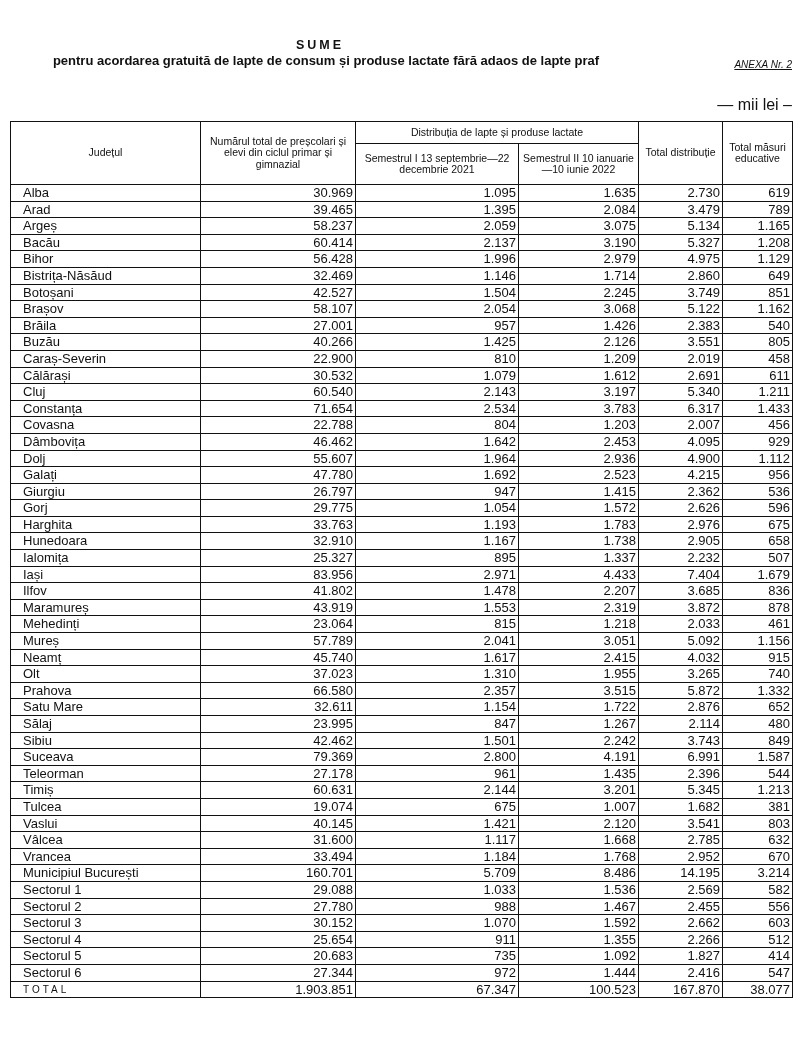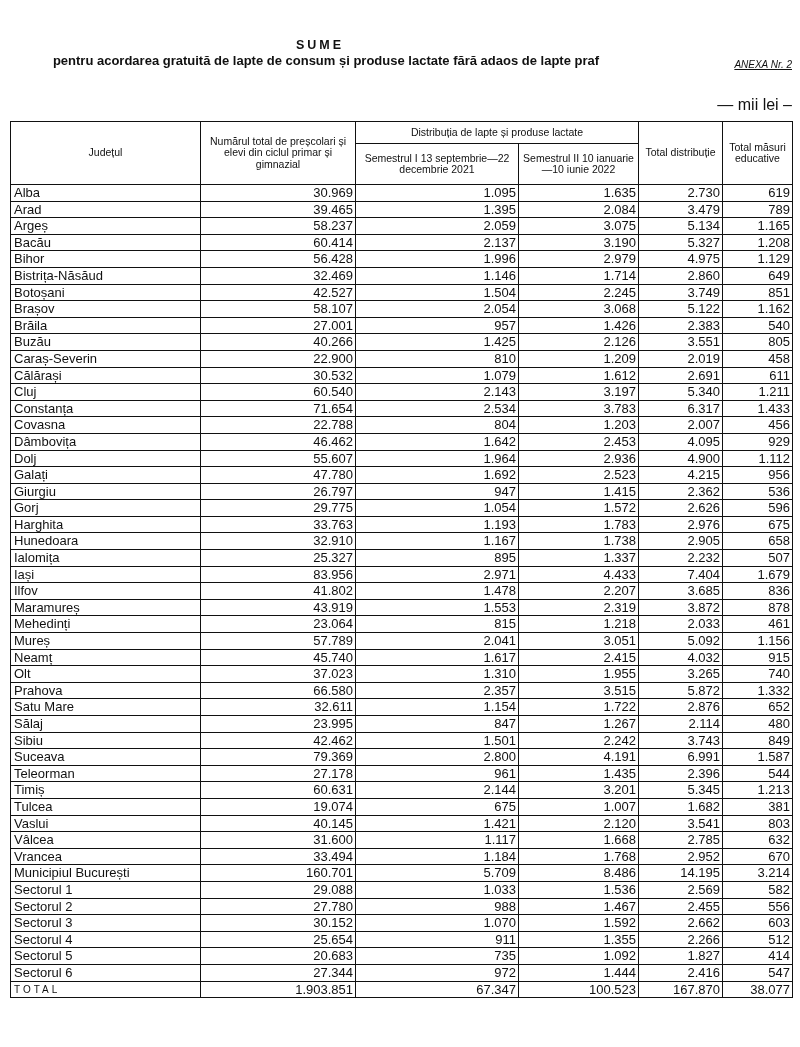--- a/index.html
+++ b/index.html
@@ -6,21 +6,21 @@
   body { width: 800px; height: 1047px; position: relative; font-family: "Liberation Sans", sans-serif; color: #111; overflow: hidden; }
   .anexa { position: absolute; right: 8px; top: 19px; font-size: 10px; font-style: italic; text-decoration: underline; margin-top: 40px; }
   .title { position: absolute; left: 0; width: 640px; top: 38px; text-align: center; font-weight: bold; font-size: 12.5px; letter-spacing: 3px; }
   .subtitle { position: absolute; left: 0; width: 652px; top: 53px; text-align: center; font-weight: bold; font-size: 13px; line-height: 15px; }
   .unit { position: absolute; right: 8px; top: 96px; font-size: 16px; }
   table { position: absolute; left: 10px; top: 121px; width: 782px; border-collapse: collapse; table-layout: fixed; }
   th, td { border: 1.3px solid #111; padding: 0 3px; }
   th { font-weight: normal; font-size: 10.5px; line-height: 11.5px; text-align: center; vertical-align: middle; }
   td { font-size: 13px; height: 15.6px; line-height: 15.6px; white-space: nowrap; overflow: hidden; }
   td.num { text-align: right; padding-right: 2px; }
-  td.name { text-align: left; padding-left: 3px; }
+  td.name { text-align: left; padding-left: 12px; }
   tr.total td { font-weight: normal; }
   tr.total td.name { font-size: 10px; letter-spacing: 3px; }
 </style>
 </head>
 <body>
 
 <div class="anexa">ANEXA Nr. 2</div>
 <div class="title">SUME</div>
 <div class="subtitle">
   <div>pentru acordarea gratuită de lapte de consum și produse lactate fără adaos de lapte praf</div>

